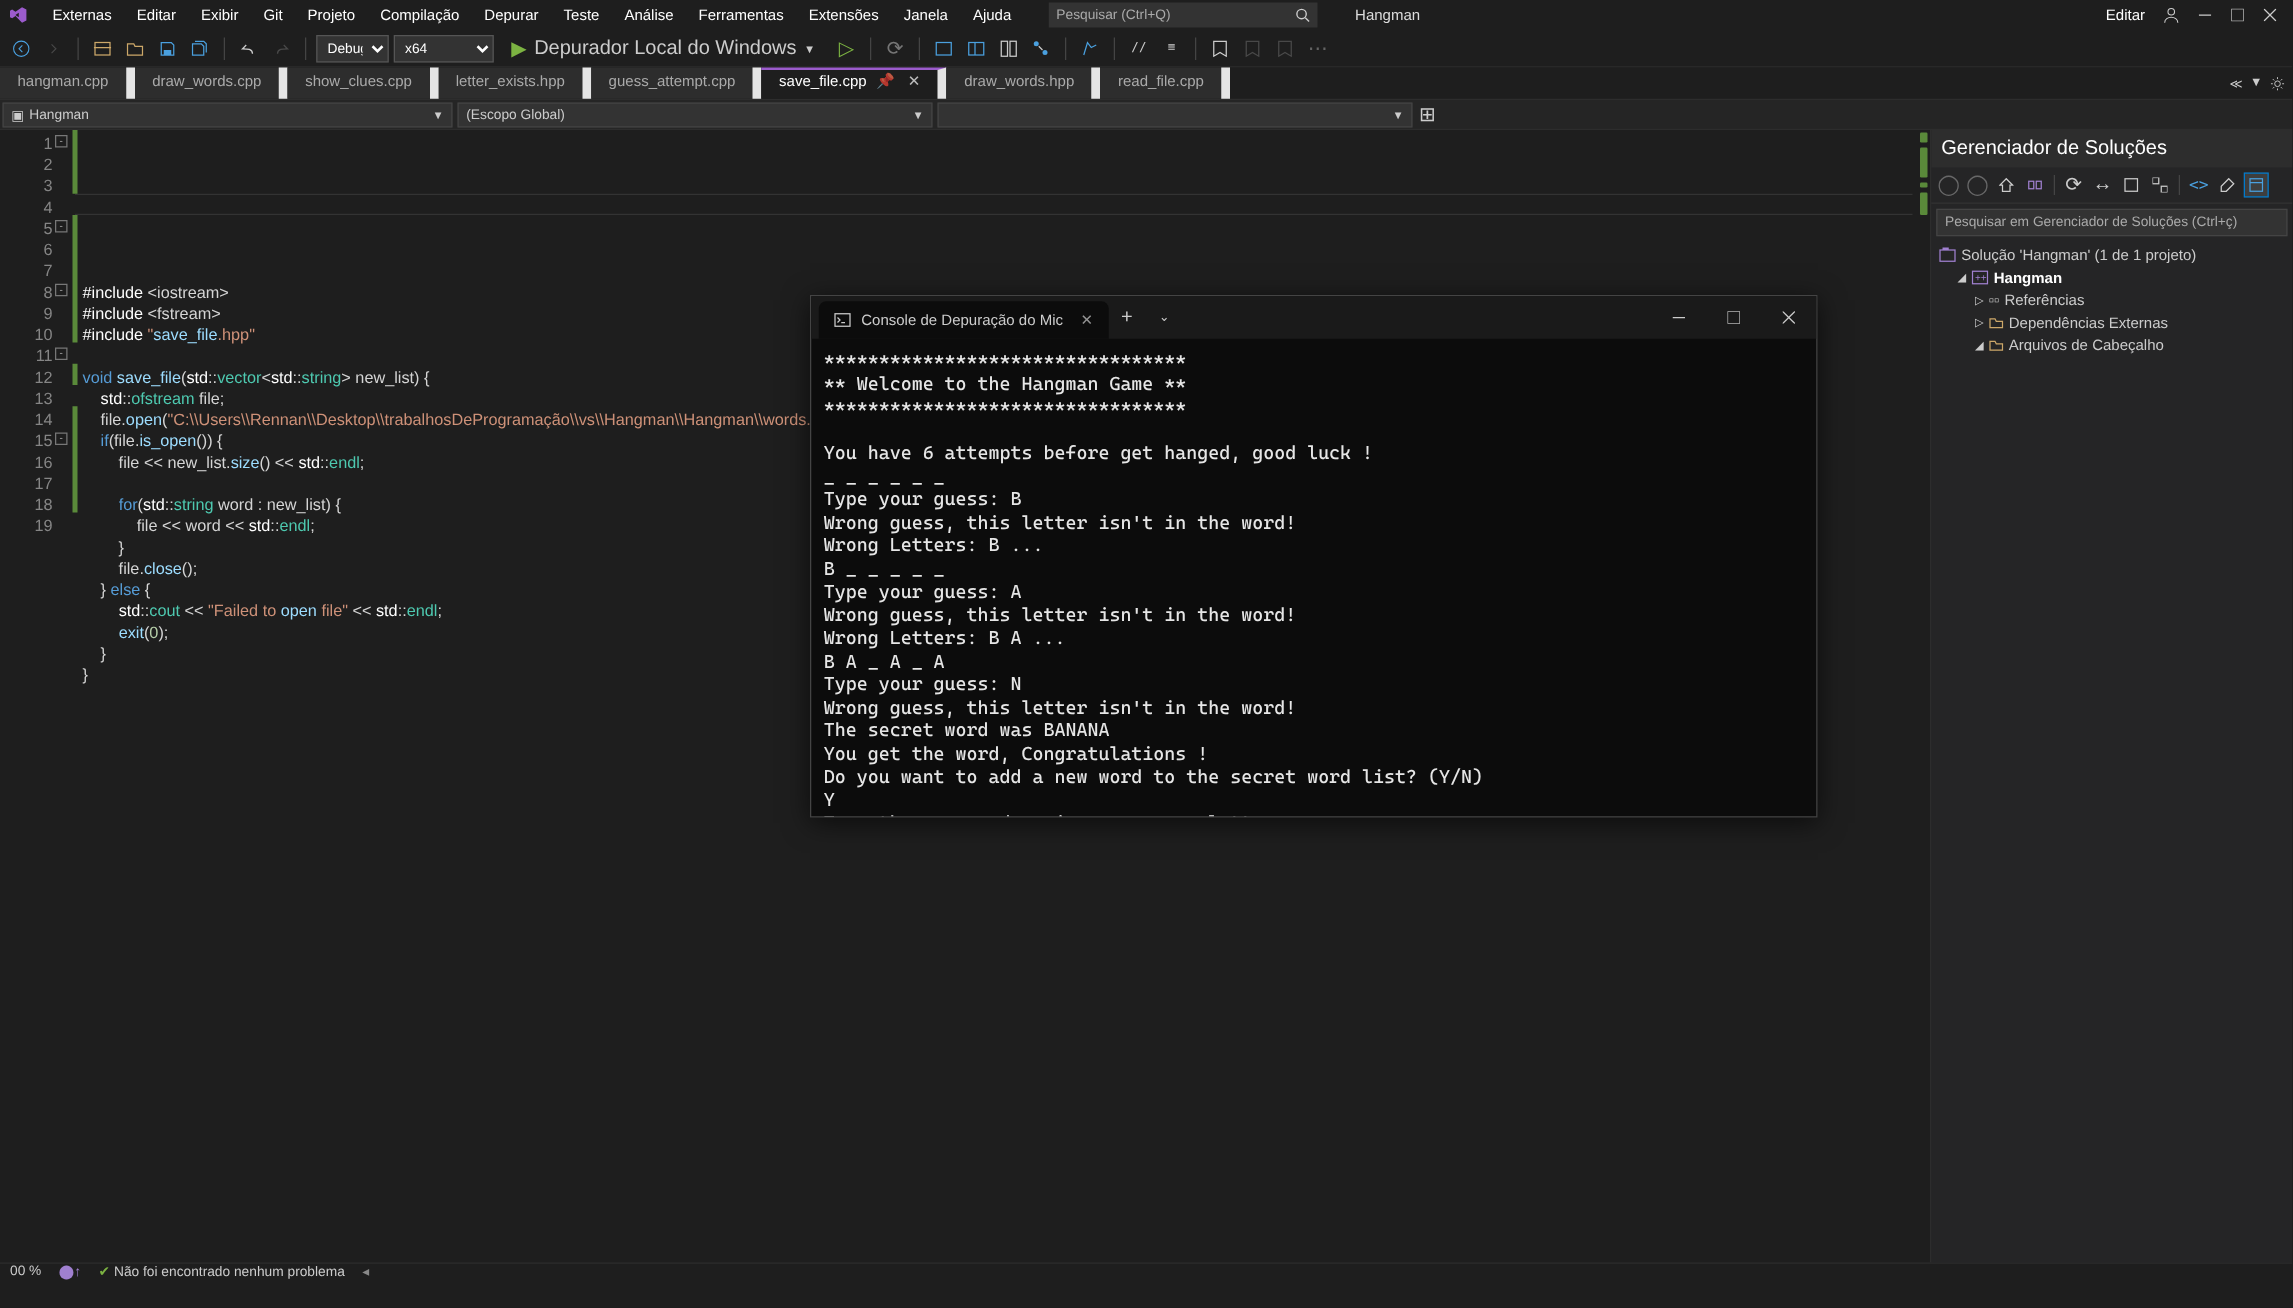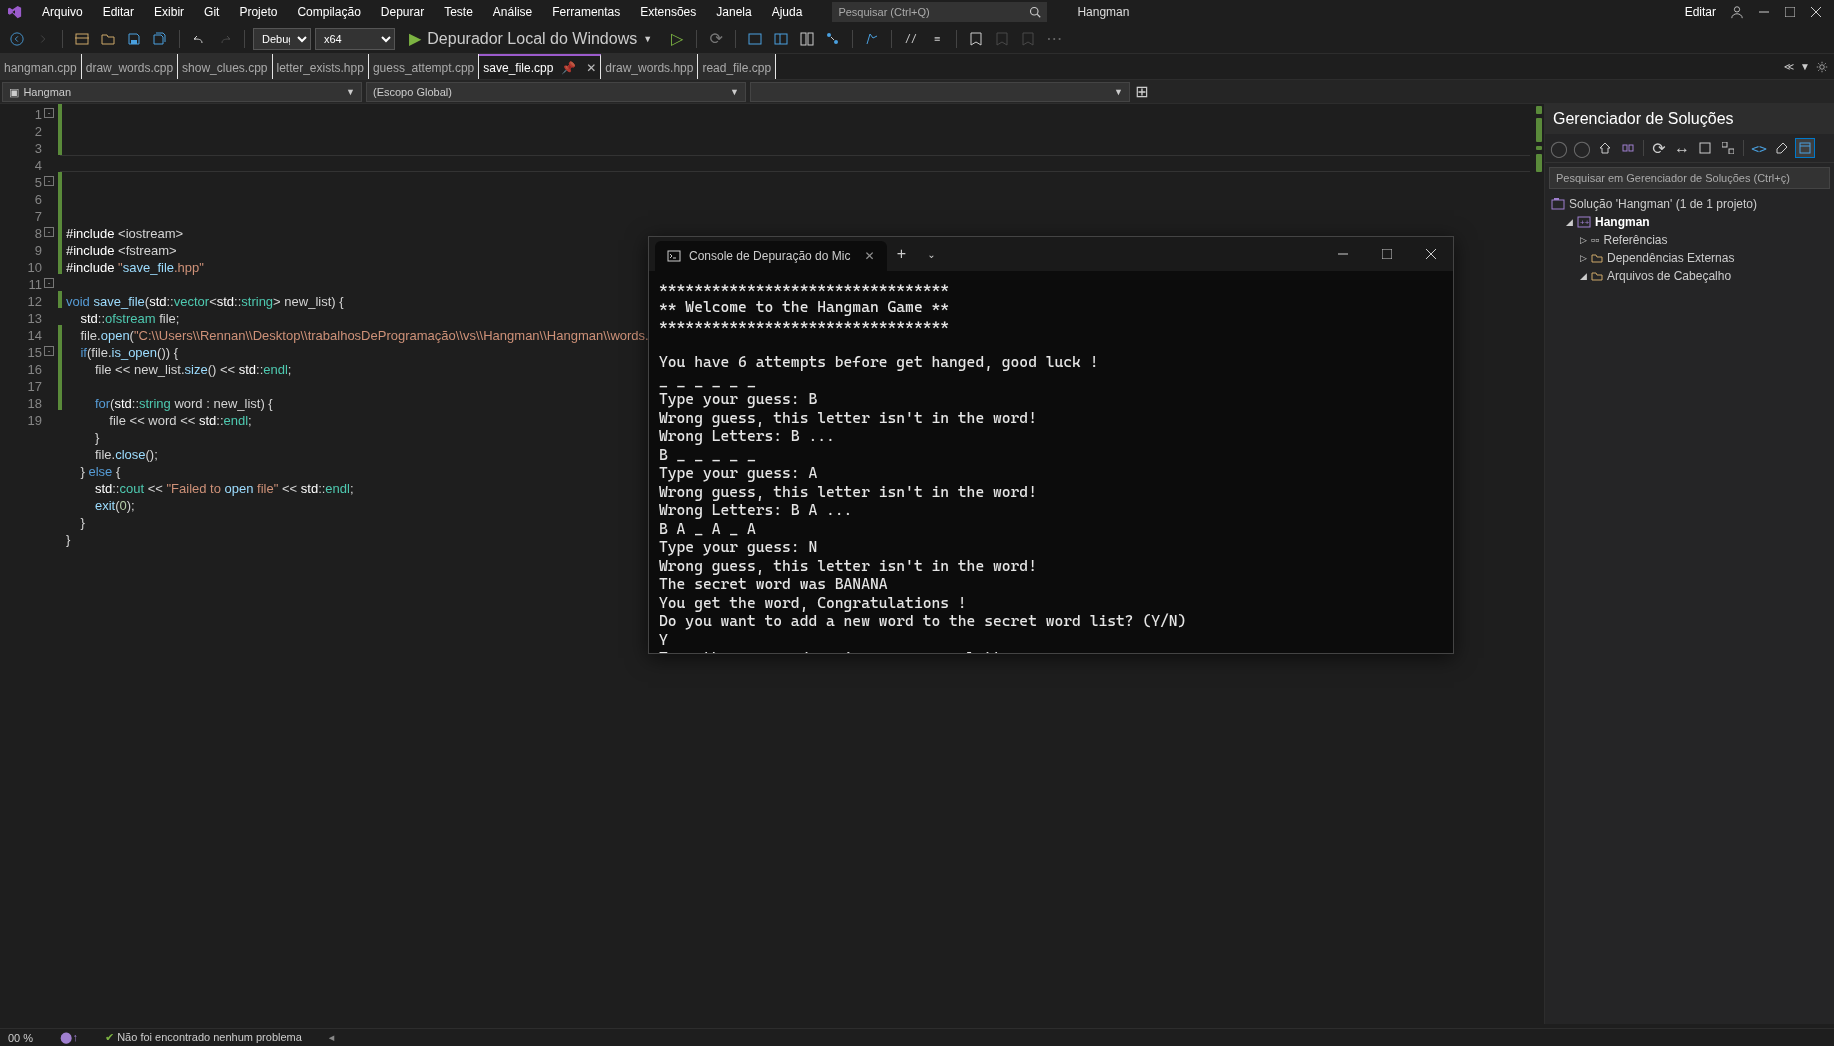--- a/index.html
+++ b/index.html
@@ -18,21 +18,21 @@
 
 .toolbar { display: flex; align-items: center; height: 30px; background: #1e1e1e; border-bottom: 1px solid #2d2d2d; padding-left: 6px; gap: 4px; }
 .toolbar .tbtn { width: 22px; height: 22px; display: flex; align-items: center; justify-content: center; cursor: pointer; border-radius: 2px; }
 .toolbar .sep { width: 1px; height: 18px; background: #444; margin: 0 4px; }
 .toolbar select { background: #333; color: #fff; border: 1px solid #555; height: 22px; font-size: 11px; padding: 0 4px; }
 .toolbar .debugbtn { display: flex; align-items: center; gap: 6px; padding: 0 10px; height: 22px; cursor: pointer; }
 .toolbar .play { color: #7cb342; }
 
 
 .tabbar { display: flex; height: 26px; background: #1e1e1e; border-bottom: 1px solid #2d2d2d; align-items: stretch; }
-.tabbar .tab { padding: 4px 4px; font-size: 12px; color: #aaa; border-right: 1px solid #e5e5e5; display: flex; align-items: flex-end; cursor: pointer; background: #2d2d2d; }
+.tabbar .tab { padding: 4px 14px; font-size: 12px; color: #aaa; border-right: 7px solid #e5e5e5; display: flex; align-items: flex-start; cursor: pointer; background: #2d2d2d; }
 .tabbar .tab.active { background: #1e1e1e; color: #fff; border-top: 2px solid #9b5bcc; padding-top: 2px; }
 .tabbar .tab.active .pin { margin-left: 8px; opacity: .7; }
 .tabbar .tab.active .x { margin-left: 10px; opacity: .7; }
 .tabbar .tabicons { margin-left: auto; display: flex; align-items: center; gap: 6px; padding-right: 6px; }
 
 
 .navbar { display: flex; height: 24px; background: #252525; border-bottom: 1px solid #2d2d2d; }
 .navbar .combo { background: #333; border: 1px solid #444; height: 20px; margin: 2px; font-size: 11px; color: #ccc; padding: 0 6px; display: flex; align-items: center; }
 .navbar .combo.solution { width: 360px; }
 .navbar .combo.scope { width: 380px; }
@@ -76,36 +76,36 @@
 .terminal { position: absolute; left: 648px; top: 236px; width: 806px; height: 418px; background: #0c0c0c; border: 1px solid #444; box-shadow: 0 4px 20px rgba(0,0,0,.6); display: flex; flex-direction: column; }
 .termtitle { height: 34px; background: #1a1a1a; display: flex; align-items: stretch; }
 .termtitle .ttab { display: flex; align-items: center; gap: 8px; padding: 0 12px; background: #0c0c0c; border-radius: 6px 6px 0 0; margin: 4px 0 0 6px; font-size: 12px; }
 .termtitle .ttab .x { opacity: .7; margin-left: 6px; }
 .termtitle .plus { display: flex; align-items: center; justify-content: center; width: 30px; color: #ccc; cursor: pointer; }
 .termtitle .winctrls { margin-left: auto; display: flex; }
 .termtitle .winctrls .wc { width: 44px; display: flex; align-items: center; justify-content: center; color: #ccc; cursor: pointer; }
 .termbody { flex: 1; padding: 8px 10px; font-family: Consolas, "Cascadia Mono", monospace; font-size: 15px; line-height: 18.5px; color: #e6e6e6; white-space: pre-wrap; overflow: hidden; }
 
 
-.statusbar { position: absolute; bottom: 0; left: 0; right: 0; height: 18px; background: #1e1e1e; border-top: 1px solid #2d2d2d; display: flex; align-items: center; padding: 0 8px; font-size: 11px; color: #ccc; gap: 27px; }
+.statusbar { position: absolute; bottom: 0; left: 0; right: 0; height: 36px; background: #1e1e1e; border-top: 1px solid #2d2d2d; display: flex; padding: 0 8px; font-size: 11px; color: #ccc; gap: 14px; }
 .statusbar .ok { color: #7cb342; }
 .statusbar .dot-up { color: #a080d0; }
 
 svg { display: block; }
 </style>
 </head>
 <body>
 
 <div class="menubar">
   <span class="logo">
     <svg viewBox="0 0 16 16" width="14" height="14">
         <path fill="#9b5bcc" d="M11 1l4 2v10l-4 2-6-6-3 2-2-1V4l2-1 3 2 6-4zM5 8l3 2V6L5 8z"></path>
       </svg>
   </span>
-  <span class="item">Arquivo</span>
+  <span class="item">Externas</span>
   <span class="item">Editar</span>
   <span class="item">Exibir</span>
   <span class="item">Git</span>
   <span class="item">Projeto</span>
   <span class="item">Compilação</span>
   <span class="item">Depurar</span>
   <span class="item">Teste</span>
   <span class="item">Análise</span>
   <span class="item">Ferramentas</span>
   <span class="item">Extensões</span>

